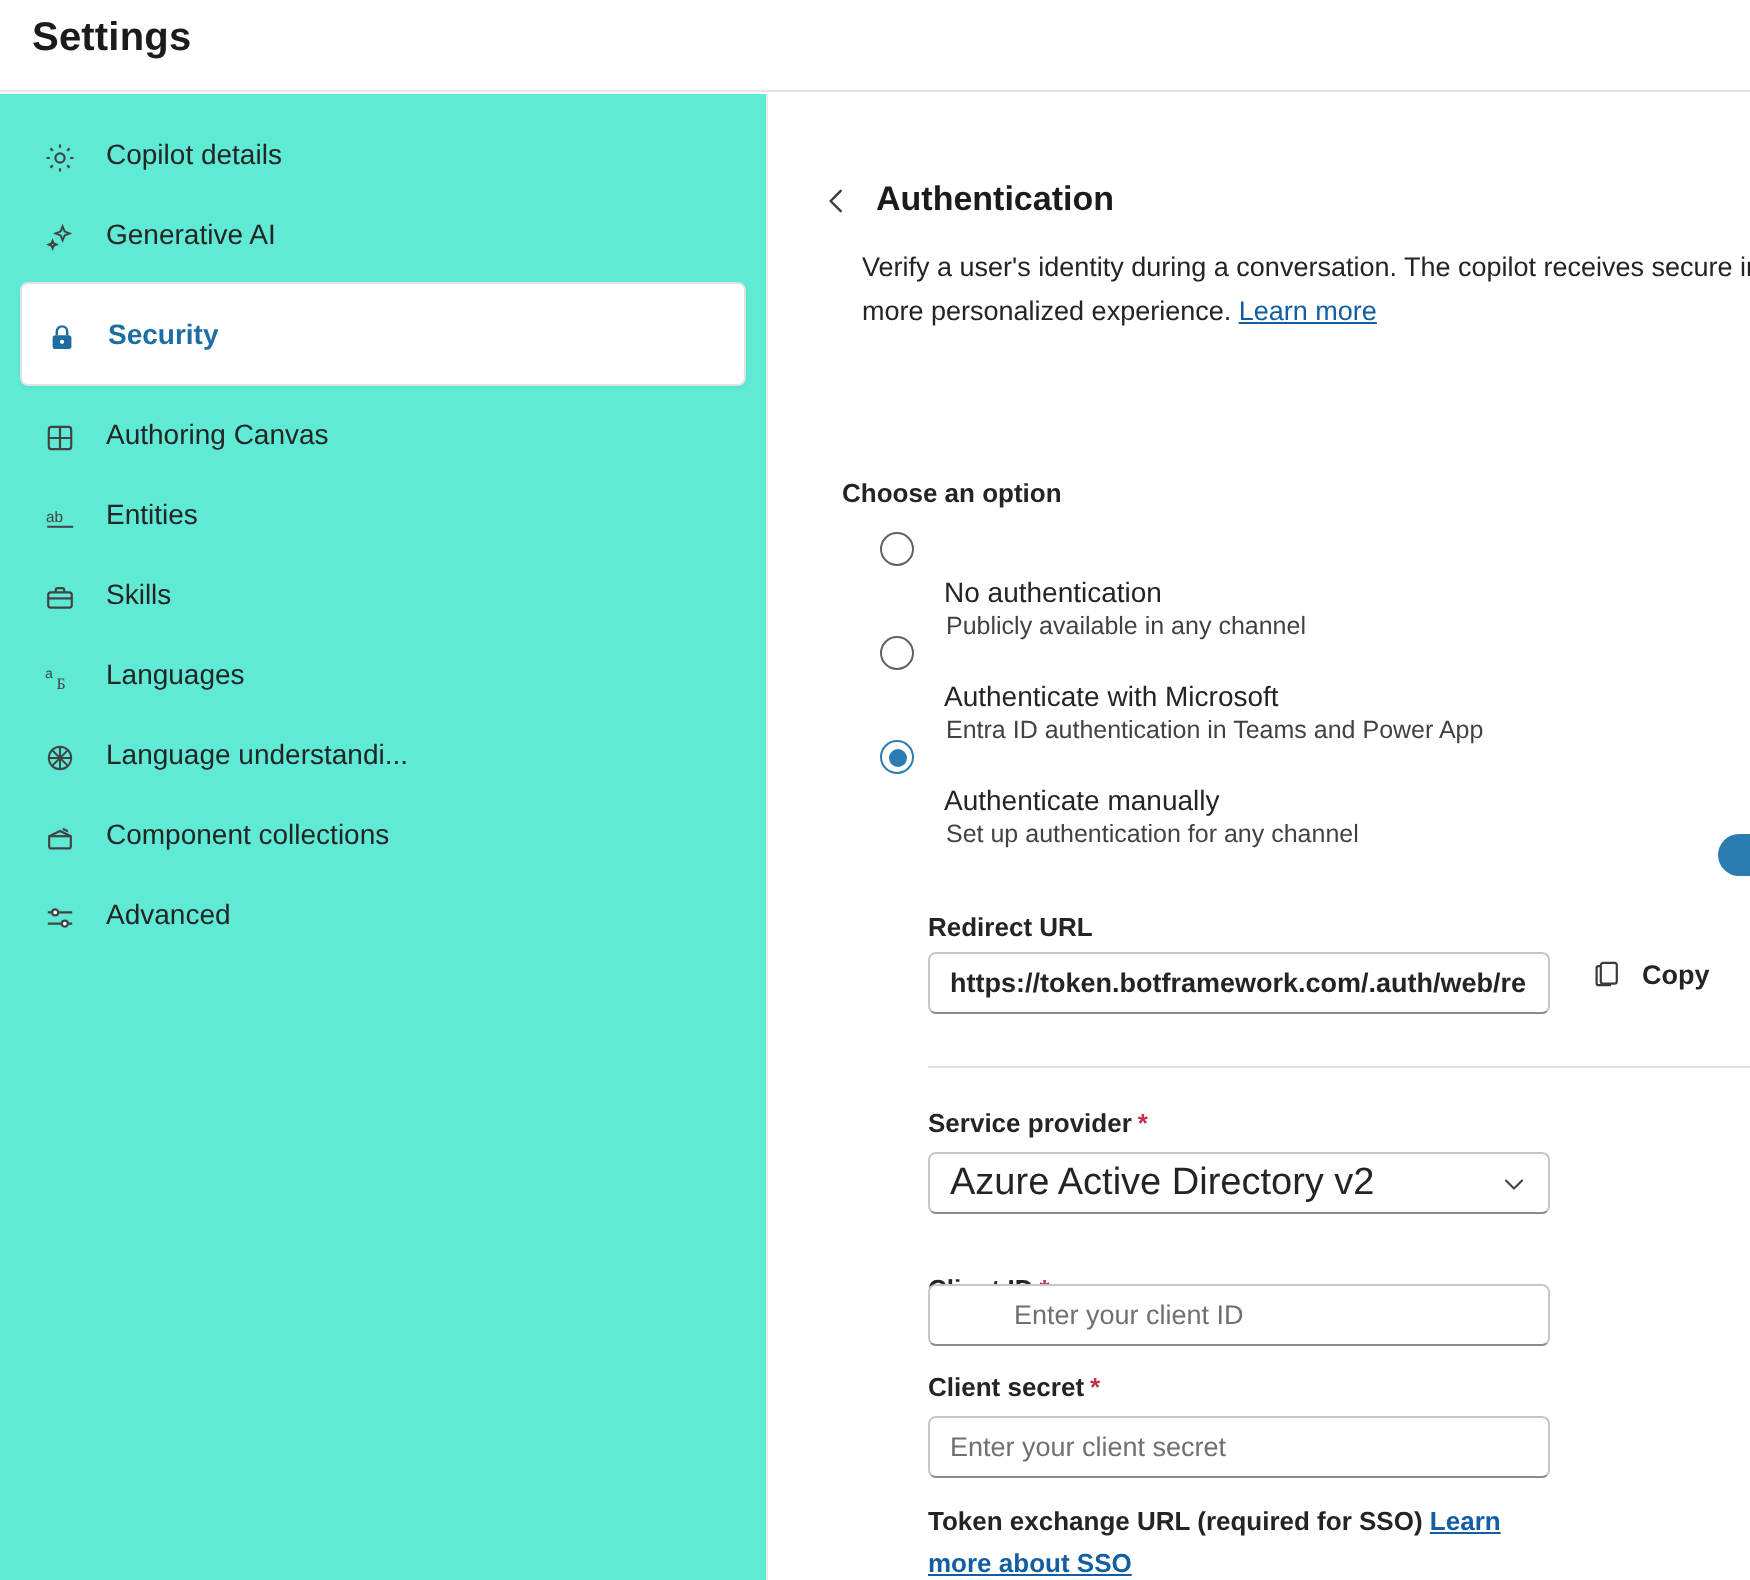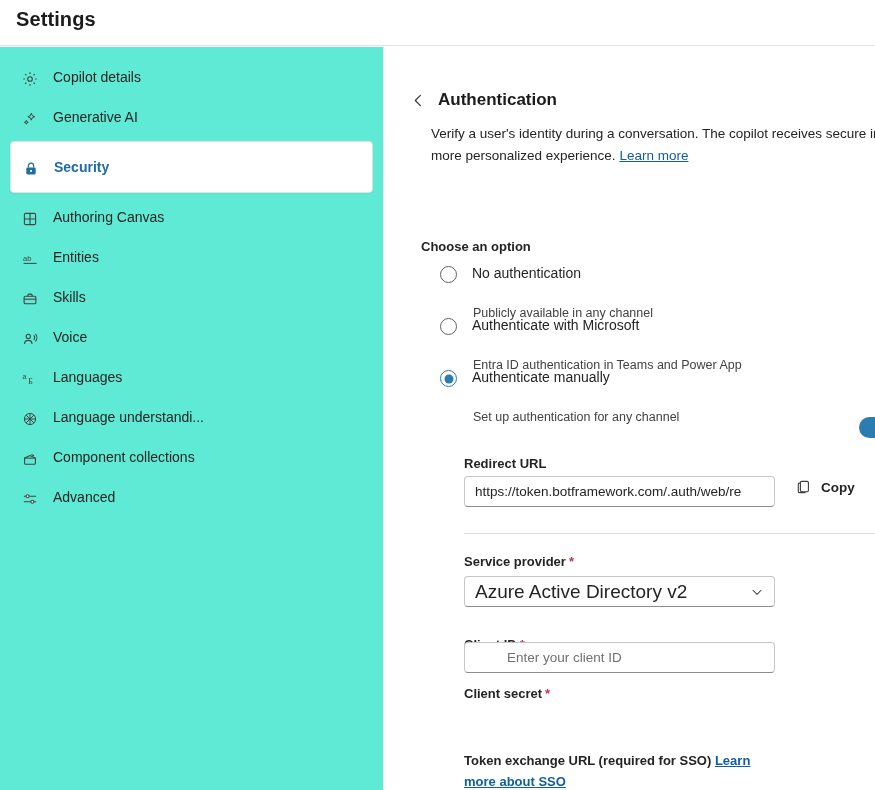--- a/index.html
+++ b/index.html
@@ -119,21 +119,21 @@
     border-color: #2b7cb0;
     border-width: 1.6px;
   }
   .radio-row.checked .radio-mark::after {
     content: "";
     position: absolute; left: 50%; top: 50%;
     width: 9px; height: 9px; border-radius: 50%;
     background: #2b7cb0;
     transform: translate(-50%, -50%);
   }
-  .radio-title { font-size: 14px; color: #242424; line-height: 18px; }
+  .radio-title { font-size: 14px; color: #242424; line-height: 18px; margin-top: 23px; }
   .radio-sub {
     position: absolute; left: 88px;
     font-size: 12.5px; color: #424242; margin-top: 18px;
   }
 
   
   #toggle-row {
     position: absolute; left: 474px; top: 370px;
     display: flex; align-items: center;
   }
@@ -167,21 +167,21 @@
     display: flex; align-items: center;
     padding: 0 10px;
     font-size: 13.5px;
     color: #242424;
     overflow: hidden;
     white-space: nowrap;
     cursor: text;
   }
   .textbox.placeholder { color: #707070; }
 
-  #redirect-box { top: 429px; width: 311px; }
+  #redirect-box { top: 429px; width: 311px; font-weight: bold; }
   #copy-btn {
     position: absolute; left: 411px; top: 432px;
     display: flex; align-items: center; cursor: pointer;
   }
   #copy-icon { width: 17px; height: 17px; color: #3b3b3b; margin-right: 8px; display:flex; }
   #copy-text { font-size: 13.5px; font-weight: 700; color: #242424; }
 
   #divider {
     position: absolute; left: 79px; top: 486px;
     width: 411px; height: 1px; background: #e0e0e0;
@@ -273,30 +273,20 @@
     <span class="nav-icon">
       <svg width="16" height="16" viewBox="0 0 16 16" fill="none" stroke="currentColor" stroke-width="1.1">
         <rect x="2.1" y="5.2" width="11.8" height="7.6" rx="1.3"></rect>
         <path d="M5.9 5.2V4.1a1 1 0 0 1 1-1h2.2a1 1 0 0 1 1 1v1.1"></path>
         <path d="M2.1 8.2h11.8"></path>
       </svg>
     </span>
     <span class="nav-label">Skills</span>
   </div>
 
-  <div class="nav-item">
-    <span class="nav-icon">
-      <svg width="16" height="16" viewBox="0 0 16 16" fill="none" stroke="currentColor" stroke-width="1.1">
-        <circle cx="6.3" cy="5.4" r="2.1"></circle>
-        <path d="M2.6 12.9c0-2.1 1.7-3.5 3.7-3.5s3.7 1.4 3.7 3.5"></path>
-        <path d="M11.7 4.3a3.4 3.4 0 0 1 0 4.6M13.4 2.8a5.6 5.6 0 0 1 0 7.6"></path>
-      </svg>
-    </span>
-    <span class="nav-label">Voice</span>
-  </div>
 
   <div class="nav-item">
     <span class="nav-icon">
       <svg width="17" height="16" viewBox="0 0 17 16" fill="none" stroke="currentColor" stroke-width="0.9">
         <text x="0.5" y="8" font-family="Liberation Sans, sans-serif" font-size="7" fill="currentColor" stroke="none">a</text>
         <text x="6.2" y="13.4" font-family="Liberation Serif, serif" font-size="8" fill="currentColor" stroke="none">Б</text>
       </svg>
     </span>
     <span class="nav-label">Languages</span>
   </div>
@@ -403,19 +393,20 @@
   </div>
 
   <div class="field-label" id="cid-label">
     <span>Client ID</span><span class="req">*</span>
   </div>
   <div class="textbox placeholder" id="cid-box" title="Enter your client ID">Enter your client ID</div>
 
   <div class="field-label" id="csec-label">
     <span>Client secret</span><span class="req">*</span>
   </div>
+  <div class="textbox placeholder" id="csec-box" title="Enter your client secret">Enter your client secret</div>
 
   <div id="tok-label">
     <span>Token exchange URL (required for SSO)</span>
     <span class="link">Learn more about SSO</span>
   </div>
 
 </div>
 
 </body></html>

